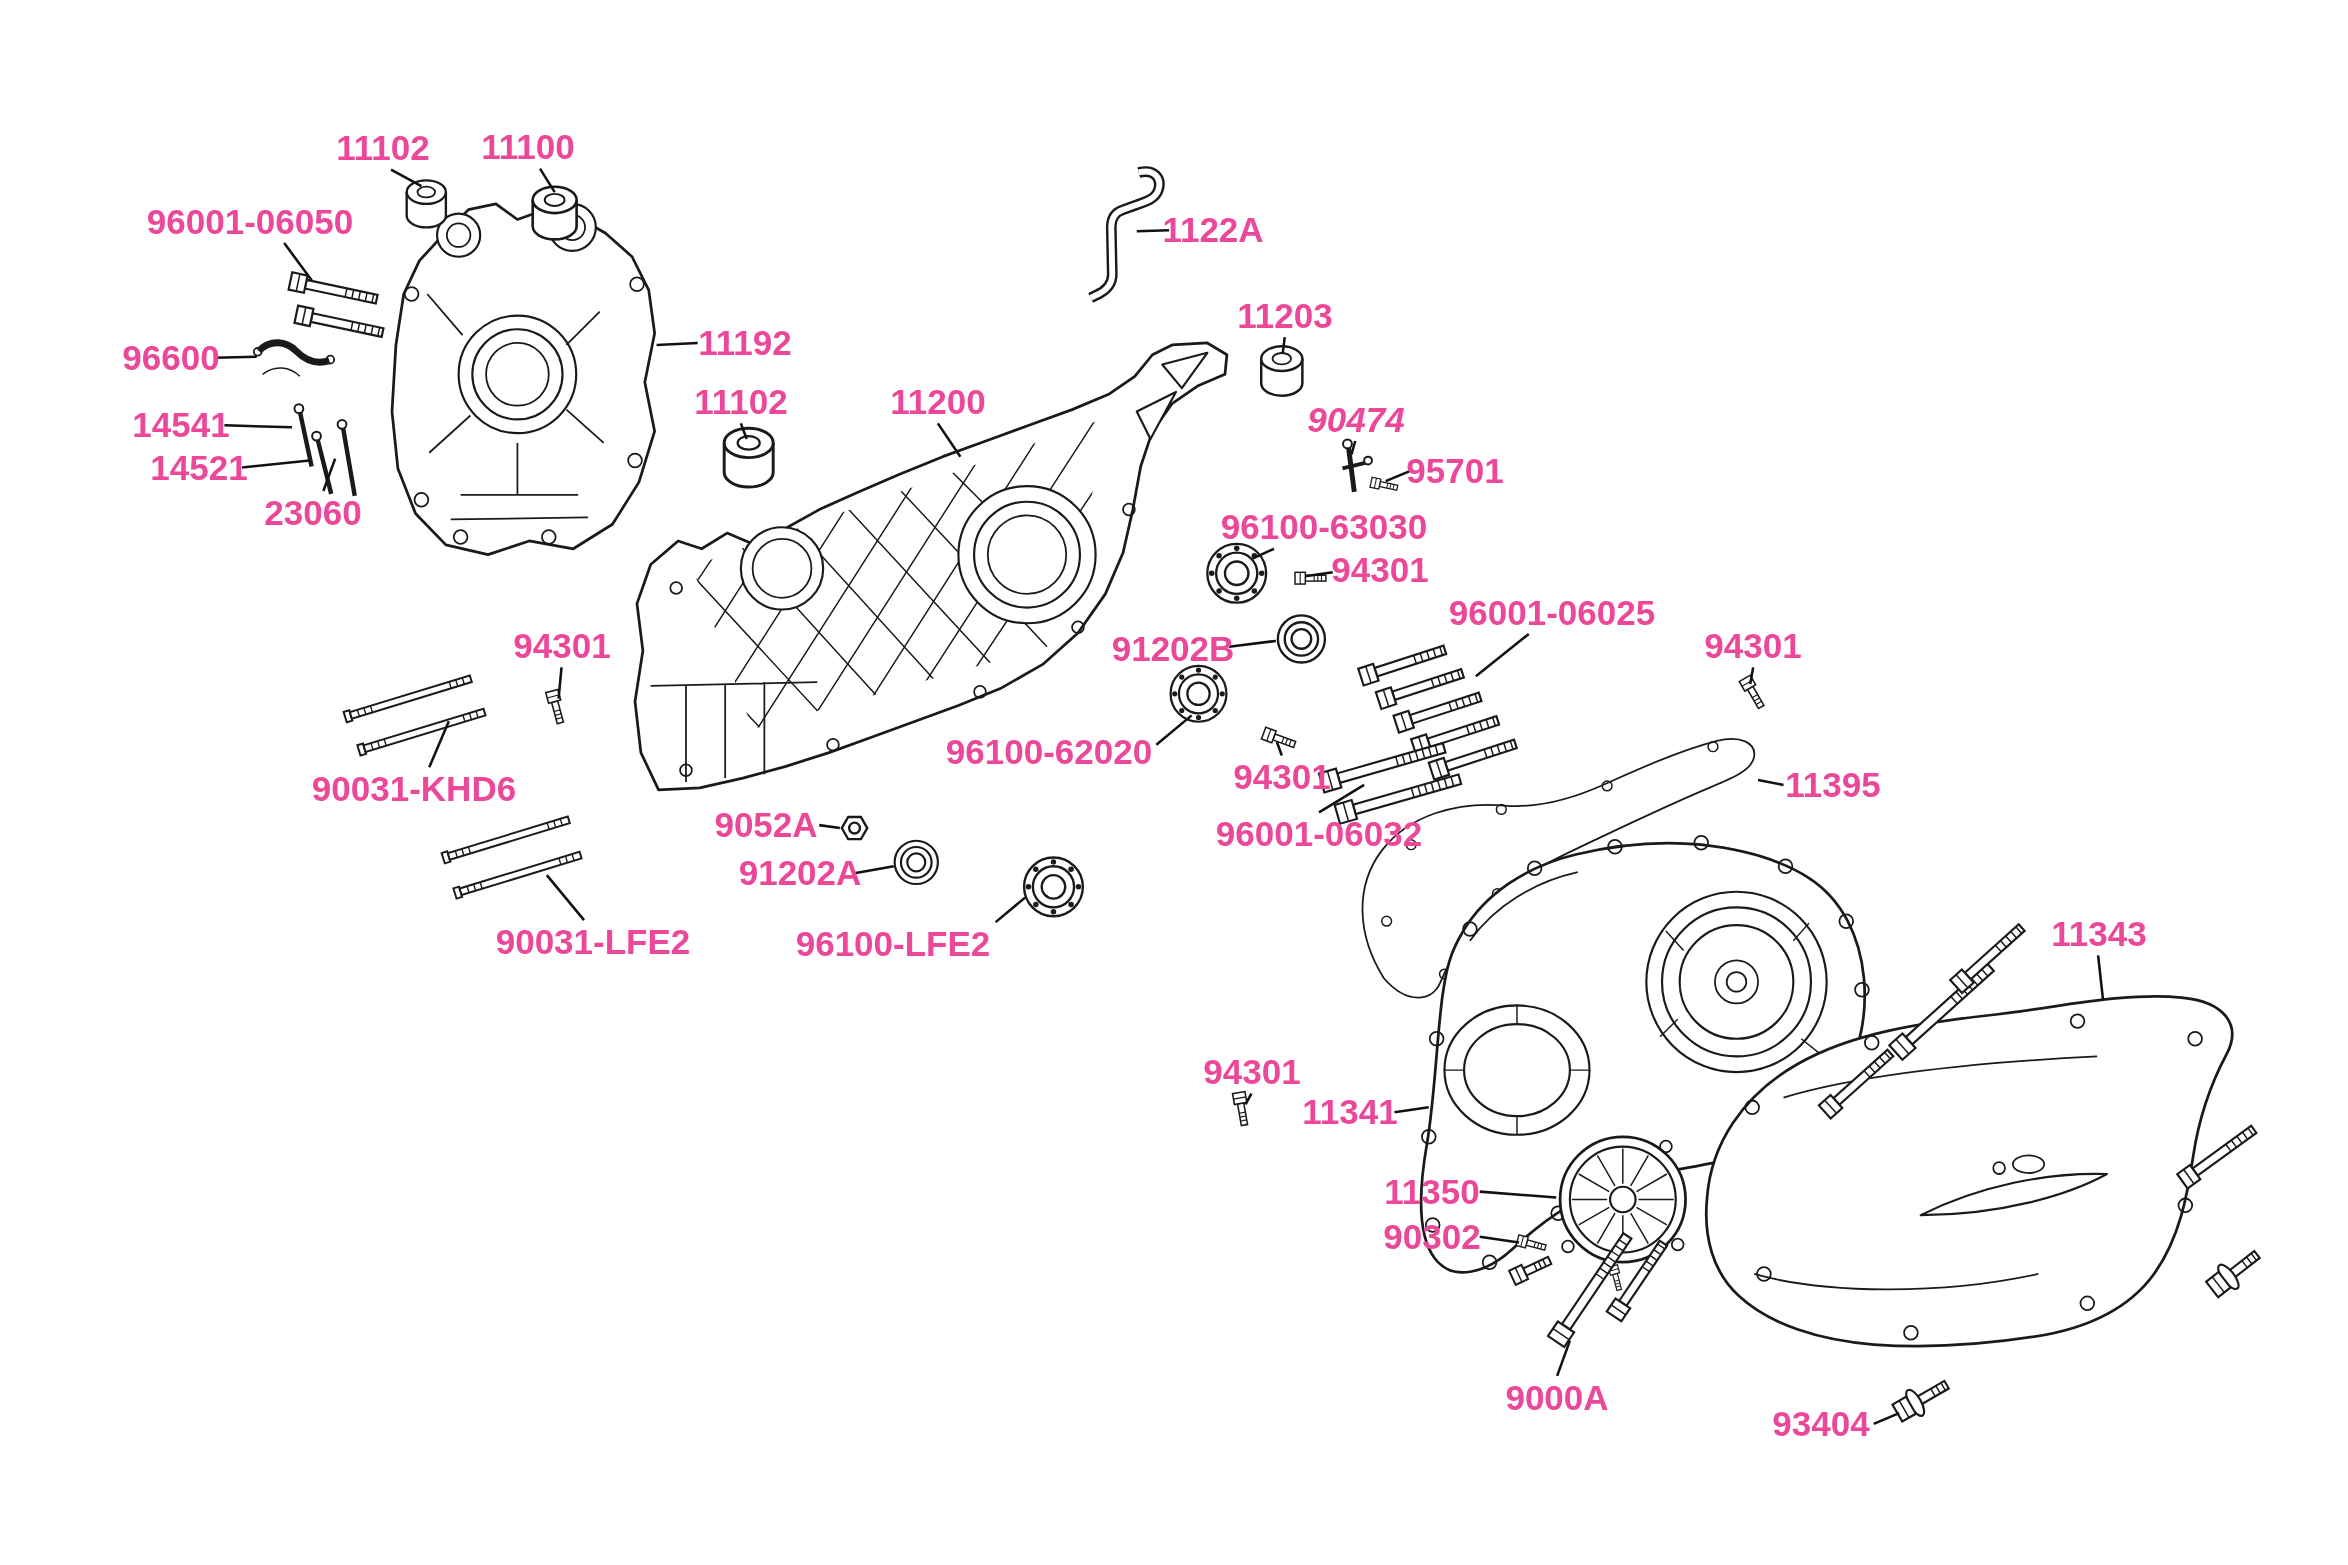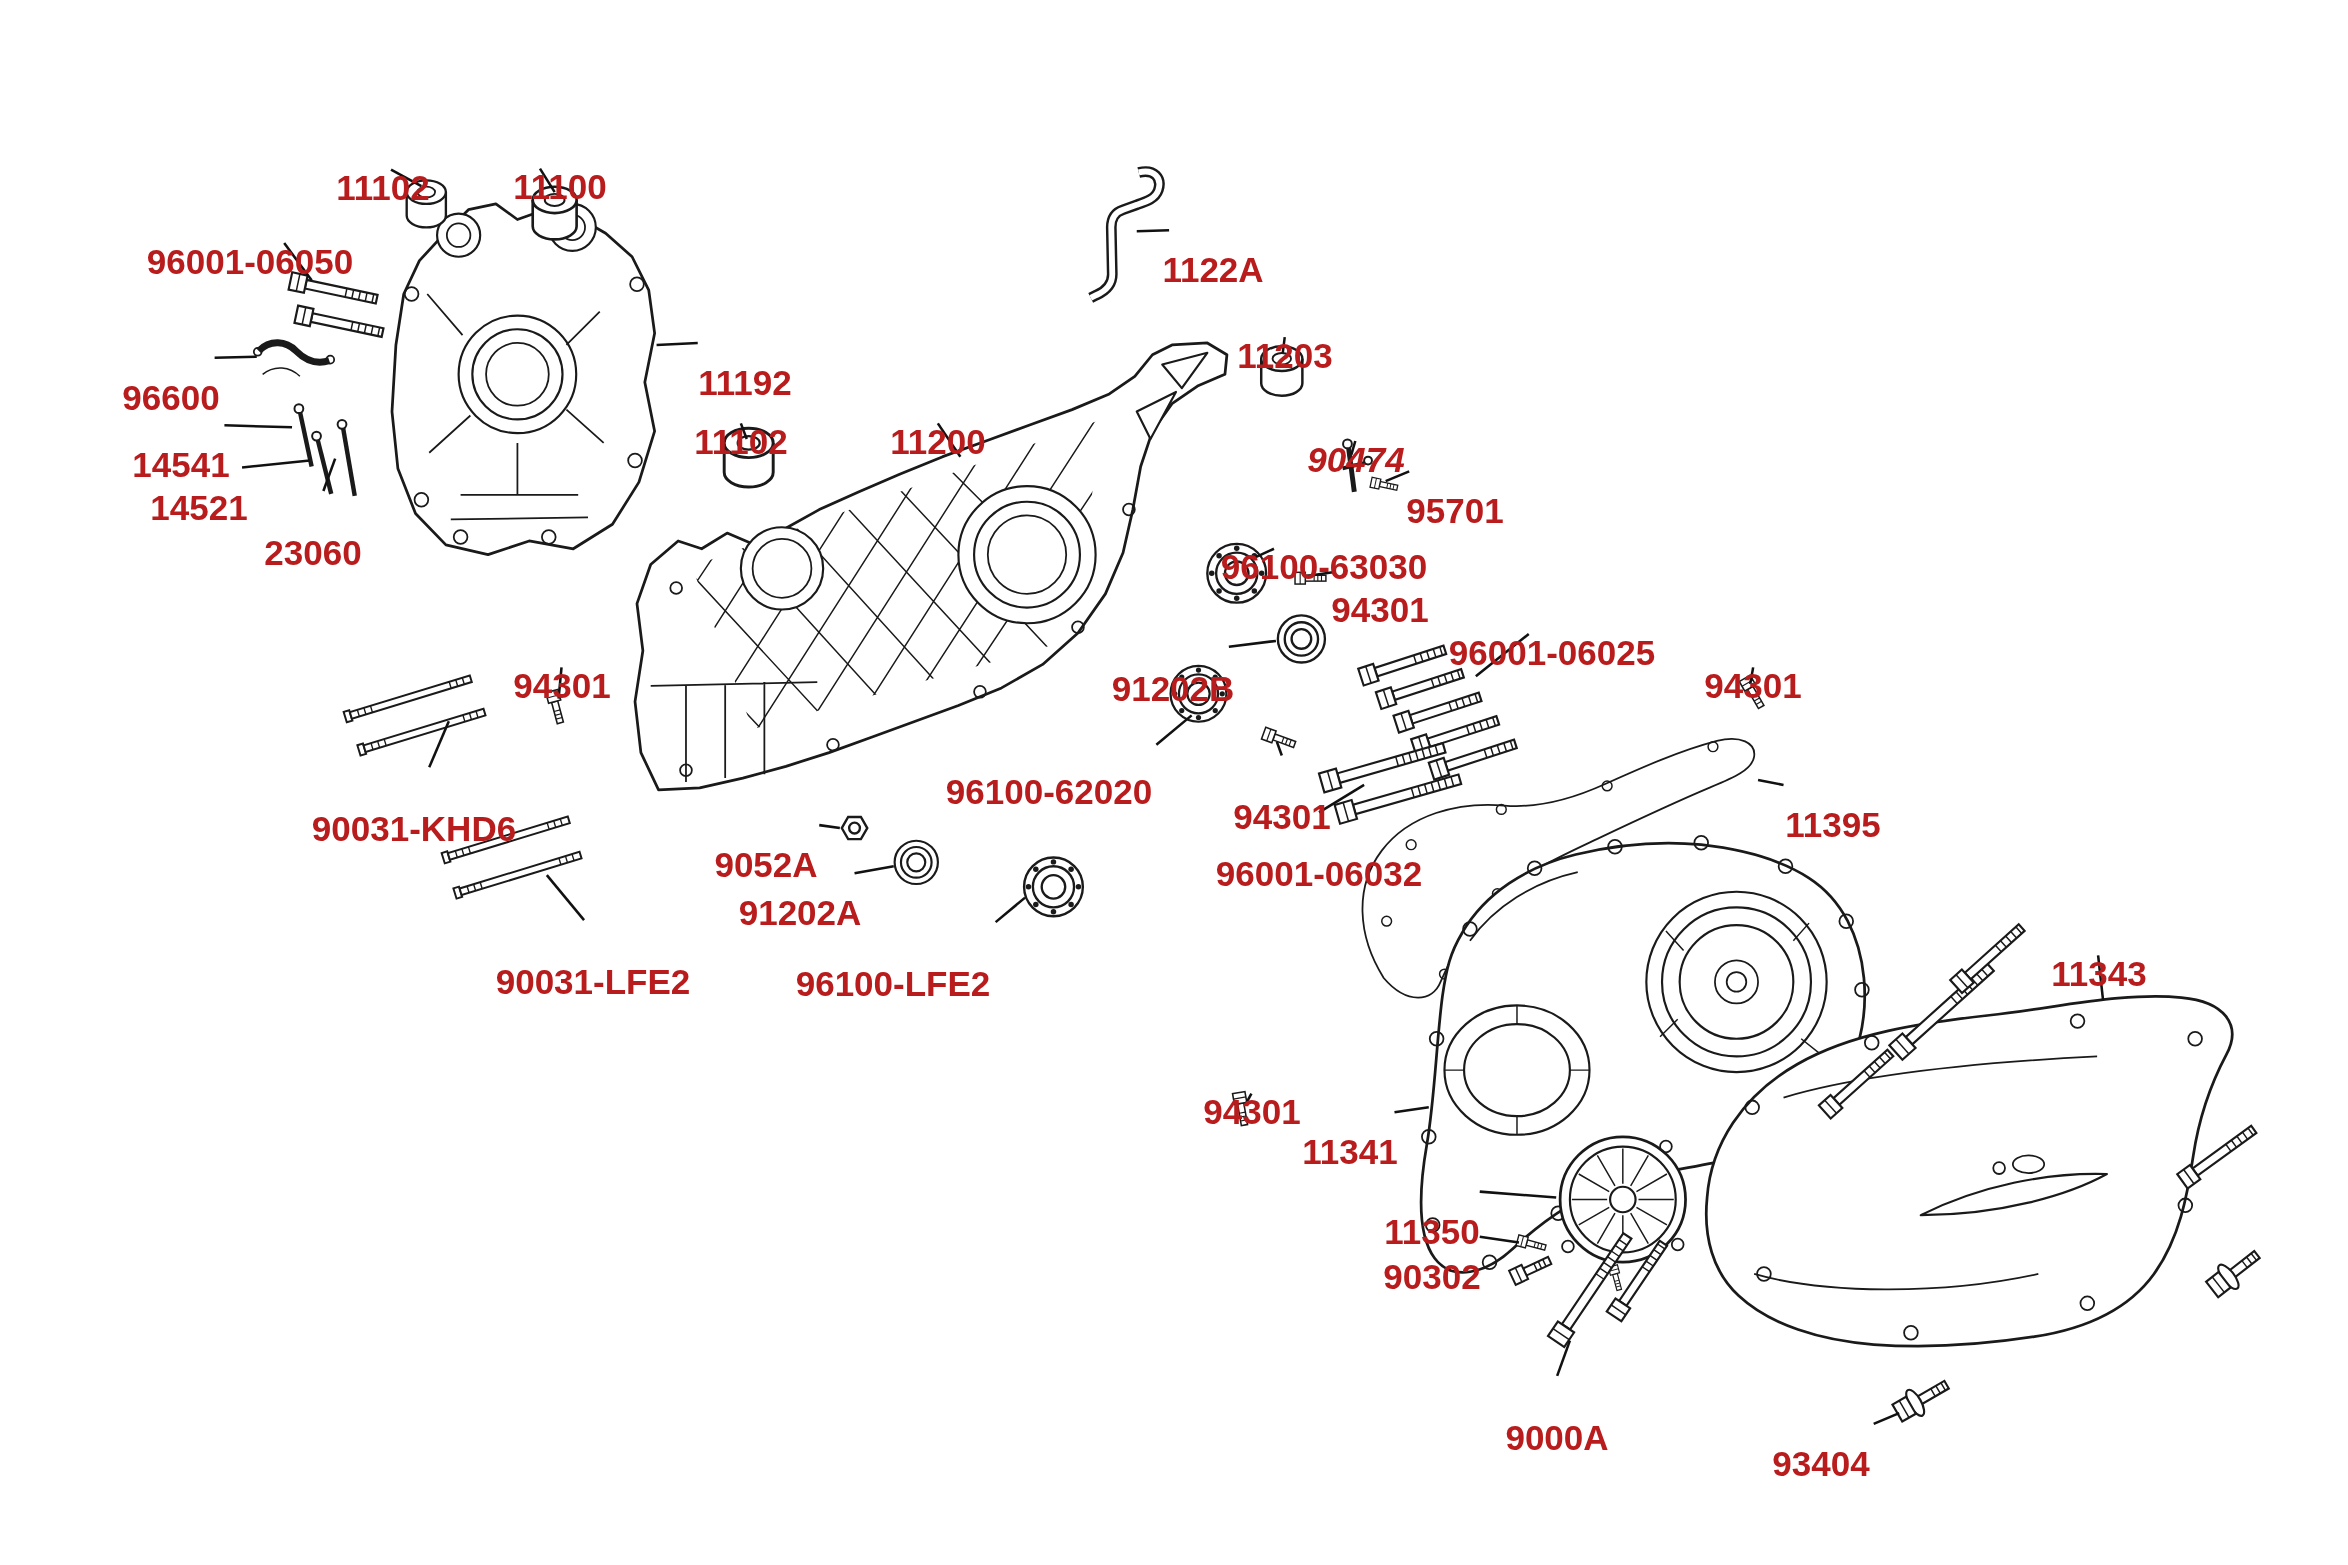--- a/index.html
+++ b/index.html
@@ -1,21 +1,21 @@
 <!DOCTYPE html>
 <html><head>
 <meta charset="utf-8">
 <style>
   html,body{margin:0;padding:0;background:#ffffff;}
   .stage{position:relative;width:2348px;height:1565px;background:#ffffff;overflow:hidden;
          font-family:"Liberation Sans",sans-serif;}
   .stage svg{position:absolute;left:0;top:0;}
   .label-layer{position:absolute;left:0;top:0;width:100%;height:100%;pointer-events:none;}
   .part-label{position:absolute;transform:translate(-50%,-50%);
-              font:700 35px "Liberation Sans",sans-serif;color:#b91c1c;white-space:nowrap;margin-top:40px;}
+              font:700 35px "Liberation Sans",sans-serif;color:#ec4899;white-space:nowrap;}
   
   .p{fill:#ffffff;stroke:#1a1a1a;stroke-width:2.8;stroke-linejoin:round;}
   .p2{fill:#ffffff;stroke:#1a1a1a;stroke-width:2.2;stroke-linejoin:round;}
   .d{fill:none;stroke:#1a1a1a;stroke-width:1.8;}
   .thin{fill:none;stroke:#1a1a1a;stroke-width:1.5;}
   #leader-lines line{stroke:#111111;stroke-width:2.6;}
 </style>
 </head>
 <body>
 
@@ -313,21 +313,21 @@
         <line x1="1423" y1="1135" x2="1458" y2="1130"></line>
         <line x1="1510" y1="1216" x2="1588" y2="1222"></line>
         <line x1="1510" y1="1262" x2="1550" y2="1268"></line>
         <line x1="1589" y1="1404" x2="1602" y2="1368"></line>
         <line x1="1912" y1="1453" x2="1938" y2="1442"></line>
       </g>
 </svg>
 
 <div class="label-layer">
       <div class="part-label" style="left: 383px; top: 148px;">11102</div>
-      <div class="part-label" style="left: 560px; top: 147px;">11100</div>
+      <div class="part-label" style="left: 528px; top: 147px;">11100</div>
       <div class="part-label" style="left: 250px; top: 222px;">96001-06050</div>
       <div class="part-label" style="left: 171px; top: 358px;">96600</div>
       <div class="part-label" style="left: 181px; top: 425px;">14541</div>
       <div class="part-label" style="left: 199px; top: 468px;">14521</div>
       <div class="part-label" style="left: 313px; top: 513px;">23060</div>
       <div class="part-label" style="left: 745px; top: 343px;">11192</div>
       <div class="part-label" style="left: 741px; top: 402px;">11102</div>
       <div class="part-label" style="left: 938px; top: 402px;">11200</div>
       <div class="part-label" style="left: 1213px; top: 230px;">1122A</div>
       <div class="part-label" style="left: 1285px; top: 316px;">11203</div>

